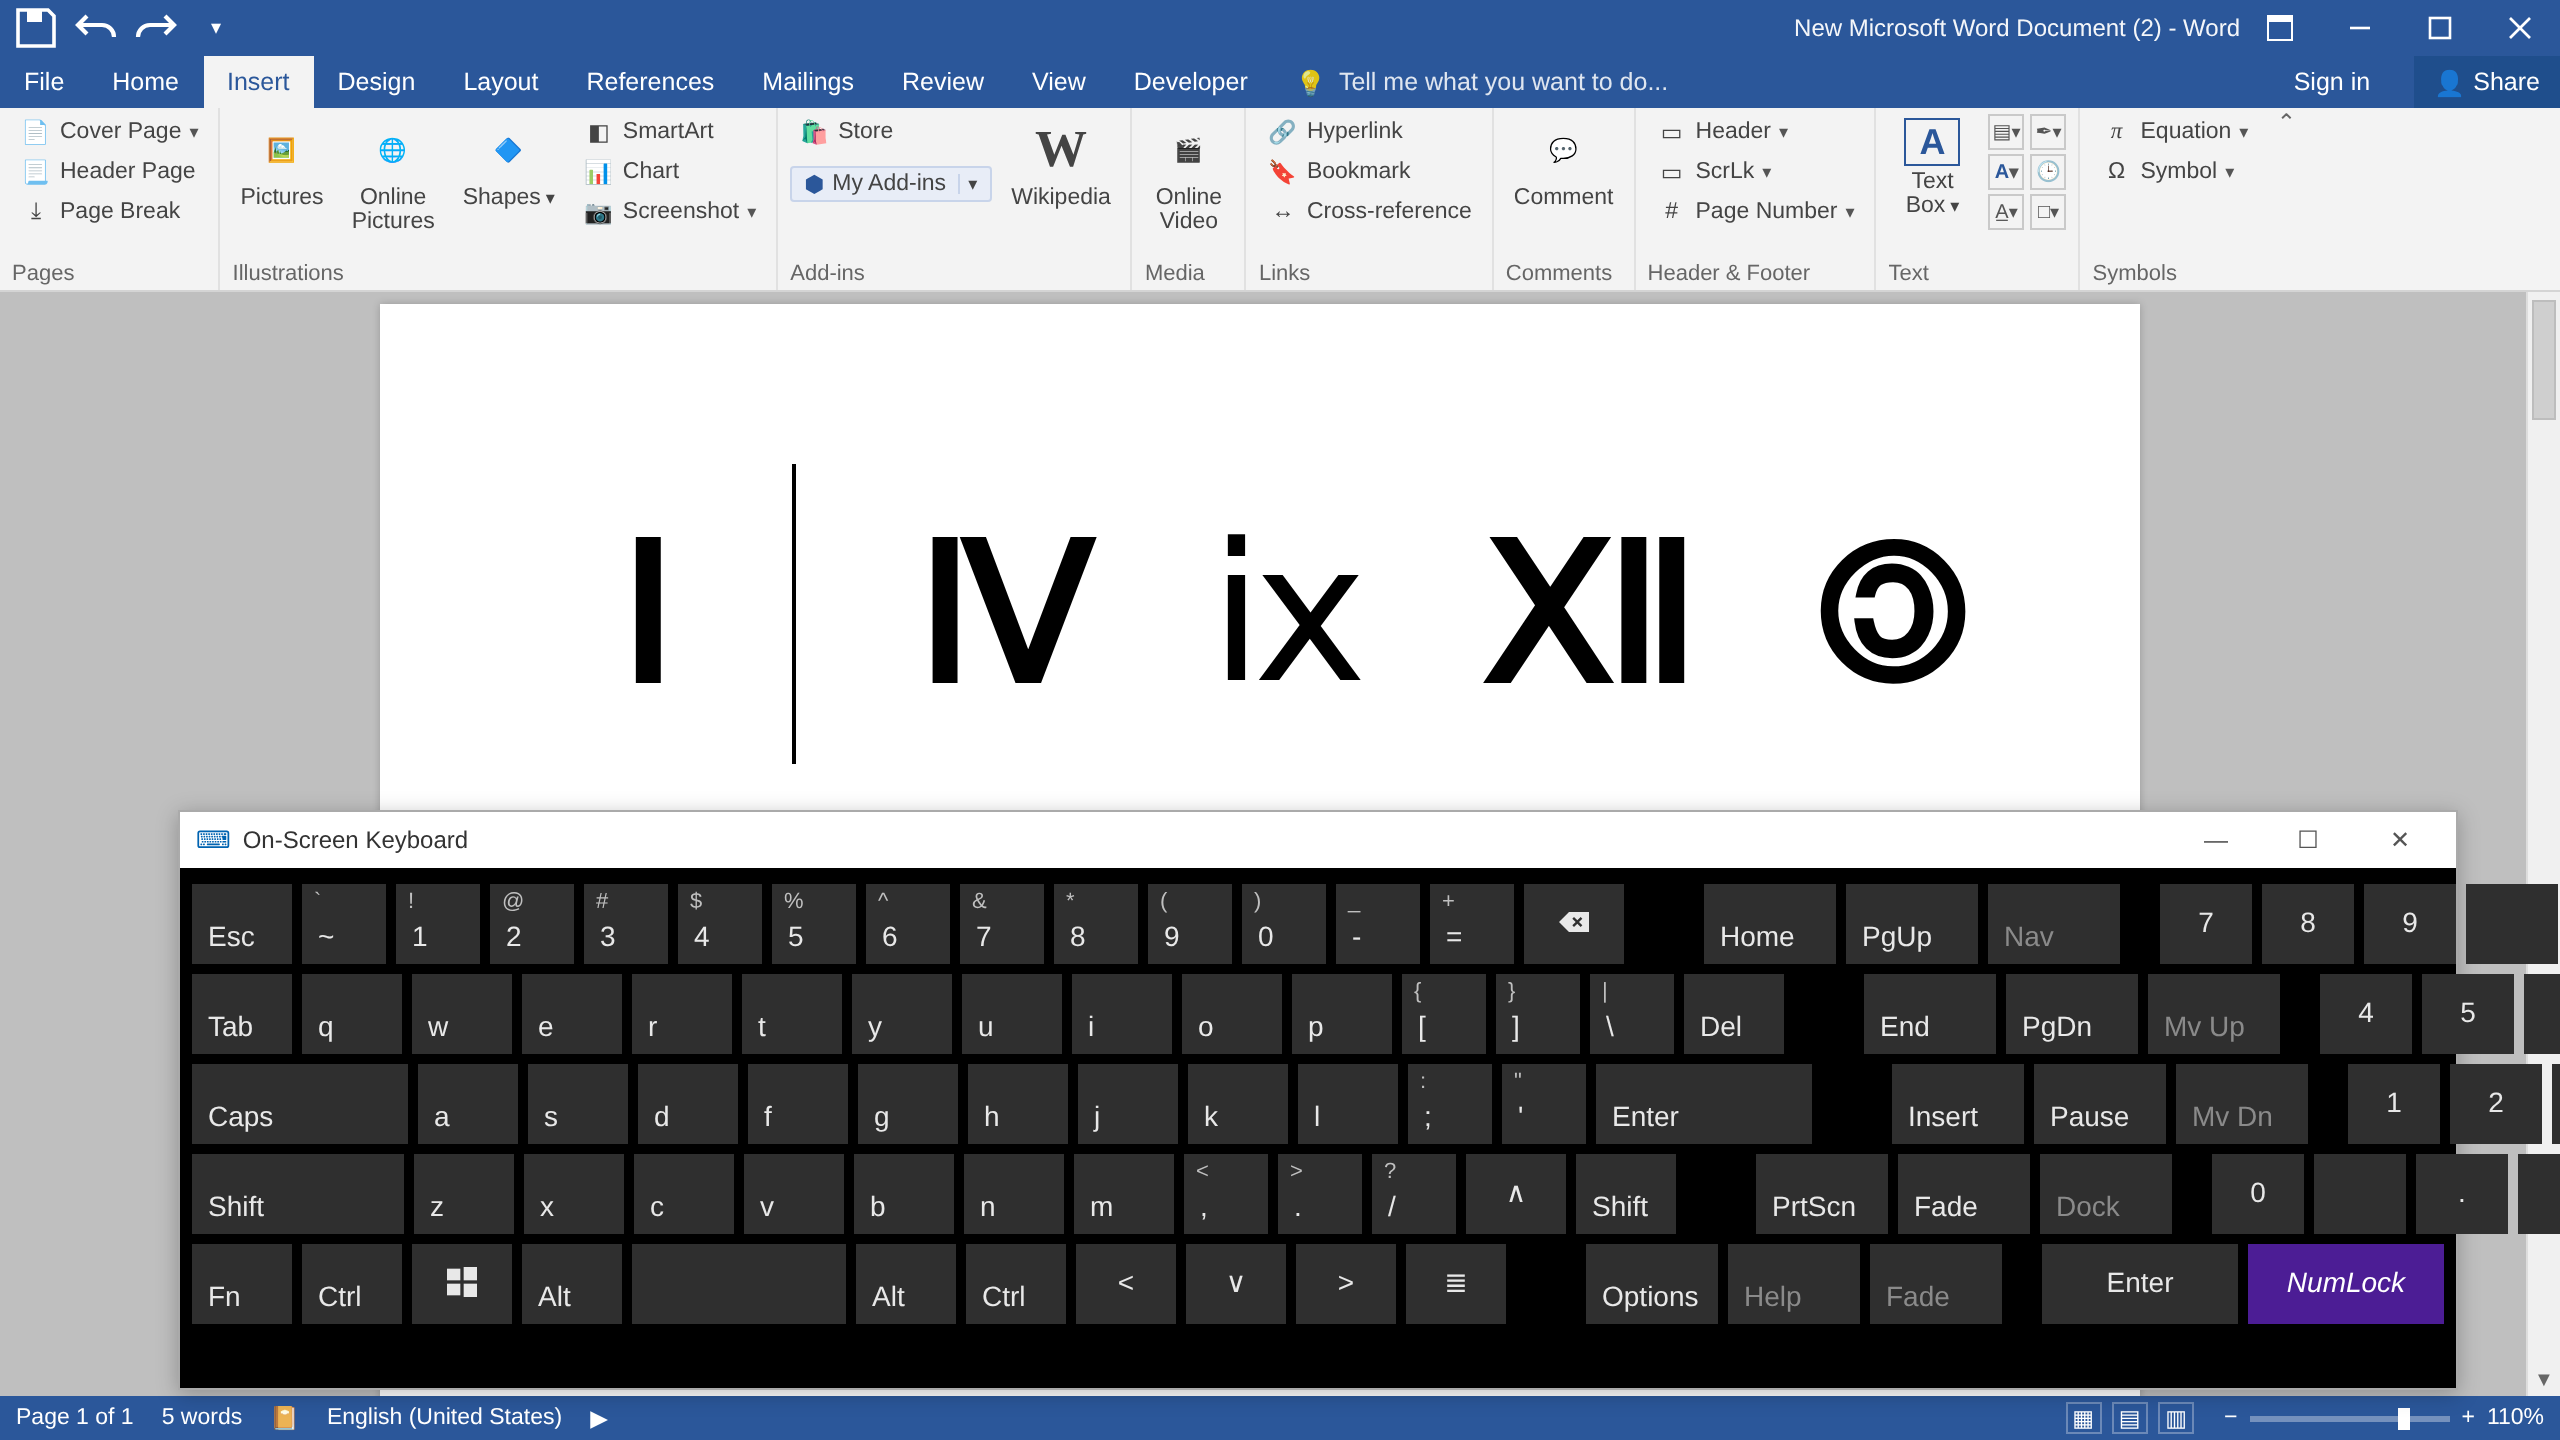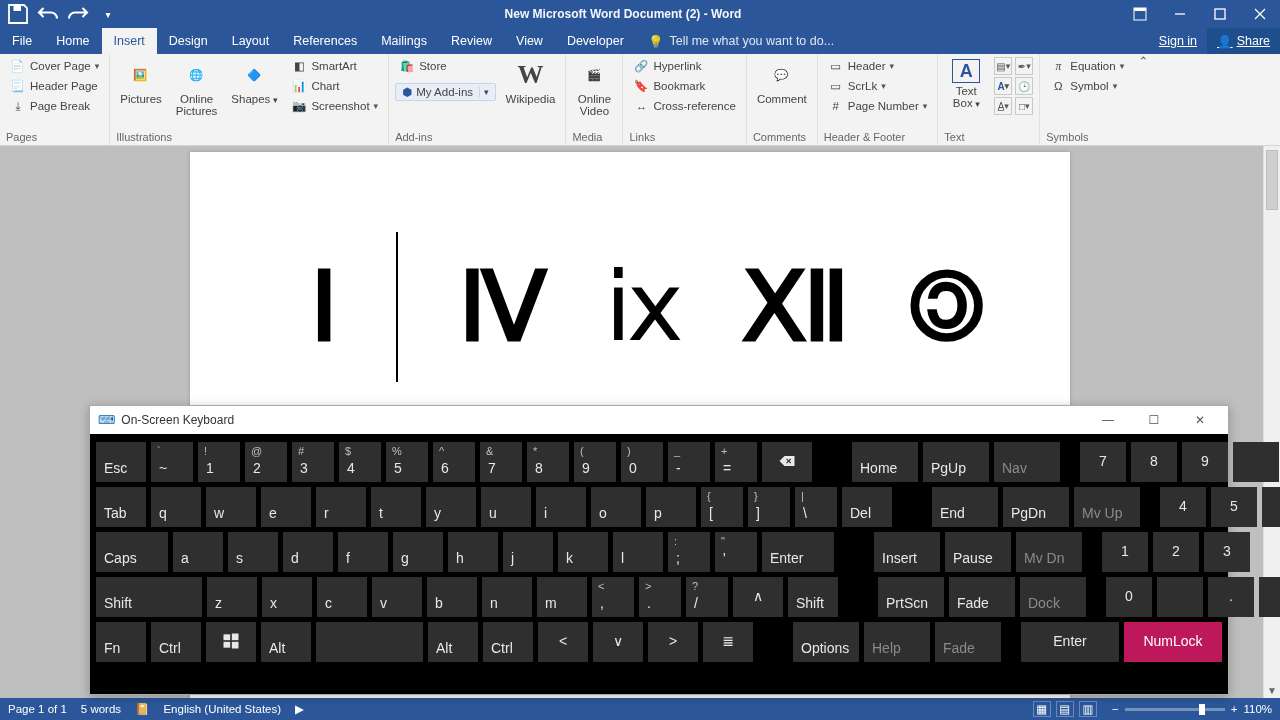--- a/index.html
+++ b/index.html
@@ -3,31 +3,31 @@
 <meta charset="utf-8">
 <style>
   * { box-sizing: border-box; margin: 0; padding: 0; font-family: "Segoe UI", Arial, sans-serif; }
   body { width: 1280px; height: 720px; overflow: hidden; background: #f3f3f3; position: relative; }
 
   
   .titlebar { height: 28px; background: #2b579a; color: #fff; display: flex; align-items: center; font-size: 12px; }
   .qat { display: flex; align-items: center; gap: 6px; padding: 0 6px; }
   .qat .qbtn { width: 24px; height: 22px; display:flex; align-items:center; justify-content:center; }
   .qat svg { fill:#fff; }
-  .title-text { flex: 1; text-align: center; opacity: .95; font-weight: bold; }
+  .title-text { flex: 1; text-align: right; opacity: .95; }
   .win-btns { display:flex; }
   .win-btns .wb { width: 40px; height:28px; display:flex; align-items:center; justify-content:center; }
 
   
   .tabbar { height: 26px; background:#2b579a; display:flex; align-items:stretch; color:#fff; font-size:12.5px; }
   .tabbar .tab { padding: 0 12px; display:flex; align-items:center; cursor:default; }
   .tabbar .tab.active { background:#f3f3f3; color:#2b579a; }
   .tabbar .spacer { flex:1; }
   .tabbar .tell { display:flex; align-items:center; gap:6px; opacity:.85; }
-  .tabbar .right { display:flex; gap:0;text-decoration:underline; }
+  .tabbar .right { display:flex; gap:12px; }
   .tabbar .right .tab { padding:0 10px;}
   .share { background:#1f4e8c; padding:0 10px; display:flex; align-items:center; gap:4px;}
 
   
   .ribbon { height: 92px; background:#f3f3f3; border-bottom:1px solid #d4d4d4; display:flex; font-size:11.5px; color:#444; user-select:none;}
   .group { border-right:1px solid #e1e1e1; padding: 3px 6px 2px 6px; display:flex; flex-direction:column; justify-content:space-between;}
   .group-body { display:flex; align-items:flex-start; gap:6px; flex:1;}
   .group-label { text-align:left; color:#666; font-size:11px; padding-top:1px;}
   .vbtn { display:flex; flex-direction:column; align-items:center; justify-content:flex-start; gap:2px; padding:2px 4px; min-width:44px;}
   .vbtn .ico { width:32px; height:32px; display:flex; align-items:center; justify-content:center;}
@@ -69,24 +69,24 @@
   .osk { position:absolute; left:89px; top:405px; width:1140px; height:290px; background:#fff; border:1px solid #aaa; box-shadow:0 2px 10px rgba(0,0,0,.25); display:flex; flex-direction:column;}
   .osk-title{height:28px;background:#fff;display:flex;align-items:center;padding:0 8px;font-size:12px;color:#333;gap:6px;}
   .osk-title .grow{flex:1;}
   .osk-title .wbtn{width:40px;text-align:center;color:#555;}
   .kbd{flex:1;background:#000;padding:8px 6px 30px 6px;display:flex;flex-direction:column;gap:5px;}
   .krow{display:flex;gap:5px;}
   .key{background:#2f2f2f;color:#e8e8e8;font-size:14px;display:flex;align-items:flex-end;justify-content:flex-start;padding:4px 8px 6px 8px;height:40px;position:relative; flex:0 0 auto;}
   .key .sup{position:absolute;top:3px;left:6px;font-size:11px;color:#bfbfbf;}
   .key.center{justify-content:center;align-items:center;}
   .key.dim{color:#8a8a8a;}
-  .key.accent{background:#be185d;color:#fff;}
+  .key.accent{background:#4c1d95;color:#fff;font-style:italic;}
   .gap{width:10px;flex:0 0 10px;}
   .biggap{width:30px;flex:0 0 30px;}
-  .w1{width:42px;} .w12{width:50px;} .w15{width:50px;} .w2{width:72px;}
+  .w1{width:42px;} .w12{width:50px;} .w15{width:50px;} .w2{width:108px;}
   .w25{width:106px;} .wnav{width:66px;} .wnum{width:46px;}
   .key.iconc svg{width:20px;height:20px;fill:#e8e8e8;}
 </style>
 </head>
 <body>
 
 <div class="titlebar">
   <div class="qat">
     <div class="qbtn">
         <svg viewBox="0 0 16 16">

